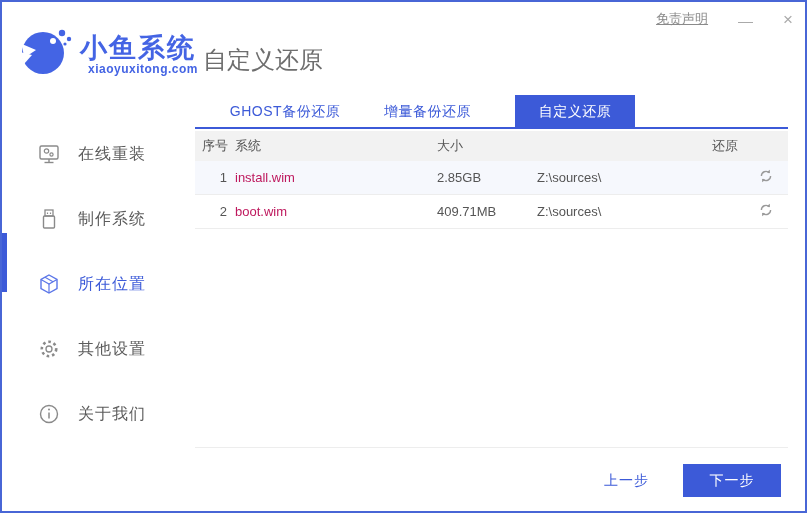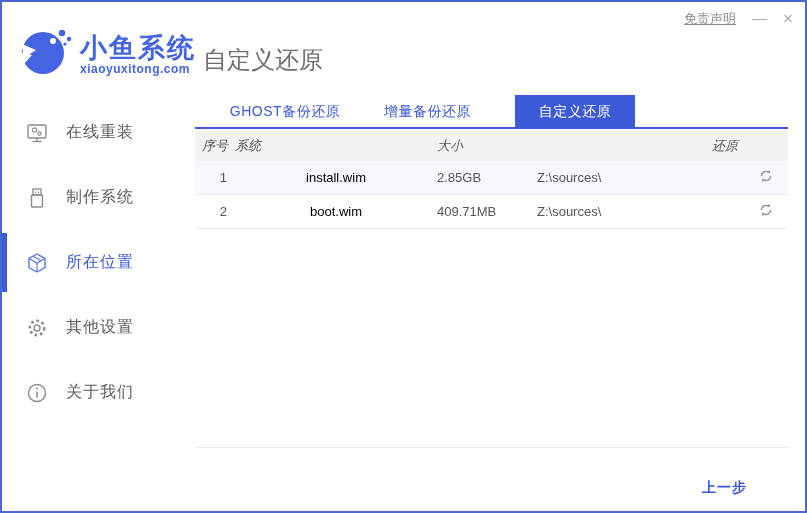--- a/index.html
+++ b/index.html
@@ -7,39 +7,39 @@
   body { font-family:"Liberation Sans","DejaVu Sans",sans-serif; background:#fff; }
 
   .window {
     position:relative; width:807px; height:513px;
     border:2px solid #4866d6; background:#fff; overflow:hidden;
   }
 
   
   .titlebar-right {
     position:absolute; top:8px; right:12px;
-    display:flex; align-items:flex-start; gap:16px; z-index:5;
+    display:flex; align-items:flex-end; gap:30px; z-index:5;
   }
   .disclaimer { font-size:13px; color:#8a8a8a; text-decoration:underline; cursor:pointer; }
   .win-btn { font-size:15px; color:#aaa; cursor:pointer; line-height:1; }
   .win-btn.close { font-size:17px; }
 
   
   .header { position:absolute; top:0; left:0; width:100%; height:95px; background:#fff; }
   .logo { position:absolute; left:16px; top:22px; display:flex; align-items:flex-end; }
   .logo-text { margin-left:6px; }
   .logo-title { font-size:27px; font-weight:bold; color:#4464e4; letter-spacing:2px; line-height:1.05; }
-  .logo-sub { font-size:12px; font-weight:bold; color:#4464e4; letter-spacing:.5px; }
+  .logo-sub { font-size:12px; font-weight:bold; color:#4464e4; letter-spacing:.5px;margin-left:8px; }
   .page-title { position:absolute; left:201px; top:42px; font-size:24px; color:#6e6e6e; }
 
   
   .sidebar { position:absolute; top:98px; left:0; width:190px; bottom:0; background:#fff; }
   .side-item {
-    position:relative; height:65px; display:flex; align-items:center;
-    padding-left:24px; cursor:pointer; color:#5c5c5c;
+    position:relative; height:65px; display:flex; align-items:flex-end;
+    padding-left:36px; cursor:pointer; color:#5c5c5c;
   }
   .side-item .label { font-size:16px; margin-left:18px; color:inherit; letter-spacing:1px; }
   .side-item.active { color:#3c5ad8; }
   .side-item.active .bar {
     position:absolute; left:0; top:3px; width:5px; height:59px; background:#3c5ad8;
   }
   .side-icon { width:22px; height:22px; flex:0 0 22px; }
 
   
   .content { position:absolute; left:193px; top:93px; right:17px; }
@@ -52,33 +52,33 @@
   .tab-0 { width:125px; margin-left:5px; }
   .tab-1 { width:150px; margin-left:15px; }
   .tab-2 { width:120px; margin-left:25px; background:#3c5ad8; color:#fff; }
   .tab-underline { position:absolute; left:0; right:0; bottom:0; height:2px; background:#3c5ad8; }
 
   .table { margin-top:2px; font-size:13px; }
   .trow {
     display:grid; grid-template-columns:40px 202px 100px 215px 1fr;
     align-items:center; height:34px; border-bottom:1px solid #ededed;
   }
-  .thead { background:#f2f2f2; height:30px; color:#555; border-bottom:none;font-style:italic; }
+  .thead { background:#f2f2f2; height:30px; color:#555; border-bottom:none; }
   .trow .c0 { padding-left:7px; }
   .tbody .c0 { text-align:right; padding-right:8px; color:#555; }
-  .tbody .c1 { color:#000000;text-align:center; }
+  .tbody .c1 { color:#be185d; }
   .c2, .c3 { color:#555; }
   .c4 { text-align:right; padding-right:14px; }
   .row-alt { background:#f6f8fd; }
   .refresh-btn { display:inline-block; width:16px; height:16px; cursor:pointer; }
 
   
   .footer-sep { position:absolute; left:193px; right:17px; top:445px; height:1px; background:#ededed; }
   .footer { position:absolute; right:24px; bottom:14px; display:flex; align-items:center; }
-  .prev-link { font-size:14px; color:#3c5ad8; cursor:pointer; margin-right:34px; letter-spacing:1px;font-weight:bold; }
+  .prev-link { font-size:14px; color:#3c5ad8; cursor:pointer; margin-right:34px; letter-spacing:1px; }
   .next-btn {
     width:98px; height:33px; background:#3c5ad8; color:#fff; font-size:14px;
     border:none; cursor:pointer; letter-spacing:1px; font-family:inherit;
   }
 </style>
 </head>
 <body>
 
 <div class="window">
 
@@ -208,15 +208,16 @@
           </div>
         </div>
       </div>
     </div>
 
   </div>
 
   <div class="footer-sep"></div>
   <div class="footer">
     <span class="prev-link">上一步</span>
+    <button class="next-btn">下一步</button>
   </div>
 
 </div>
 
 </body></html>

